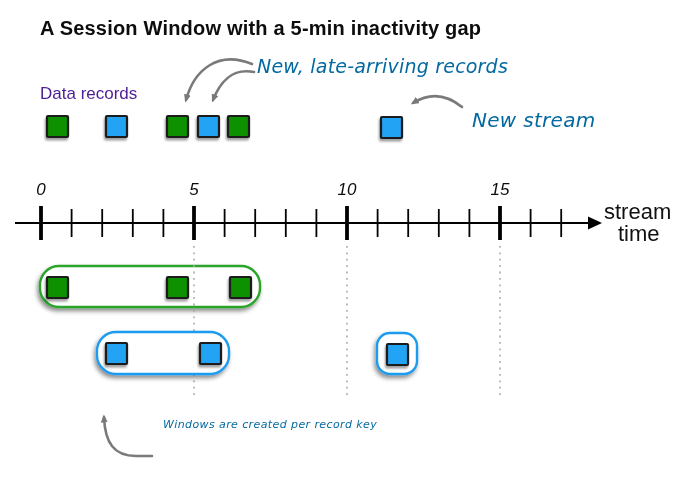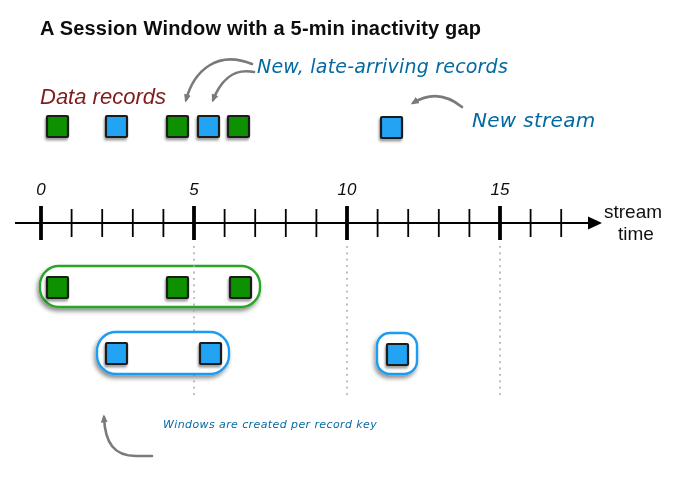--- a/index.html
+++ b/index.html
@@ -5,31 +5,31 @@
   html,body{margin:0;padding:0;background:#fff;}
   .canvas{
     position:relative;width:688px;height:486px;background:#ffffff;
     font-family:"Liberation Sans",sans-serif;overflow:hidden;
   }
   .abs{position:absolute;}
   .title{
     left:40px;top:17px;font-size:20px;font-weight:bold;color:#0d0d0d;
     letter-spacing:.2px;white-space:nowrap;
   }
-  .plain-label{font-size:22px;color:#7f1d1d;white-space:nowrap;font-style:italic;}
+  .plain-label{font-size:17px;color:#4c1d95;white-space:nowrap;}
   .data-records{left:40px;top:84px;}
   .hand{
     font-family:"DejaVu Sans",sans-serif;font-style:italic;color:#0369a1;
     white-space:nowrap;
   }
   .late-note{left:257px;top:55px;font-size:19px;letter-spacing:.2px;}
   .new-record-note{left:472px;top:108px;font-size:20px;letter-spacing:.3px;}
   .windows-note{left:163px;top:418px;font-size:11px;letter-spacing:.4px;}
   .stream-label{
-    left:604px;top:201px;width:80px;text-align:left;font-size:19px;
+    left:604px;top:201px;width:80px;text-align:left;font-size:22px;
     line-height:22px;color:#111;
   }
   .stream-label .l2{padding-left:14px;}
   .tick-label{
     position:absolute;top:180px;transform:translateX(-50%);
     font-size:17px;font-style:italic;color:#0d0d0d;white-space:nowrap;
   }
   svg.layer{position:absolute;left:0;top:0;}
 </style>
 </head>

